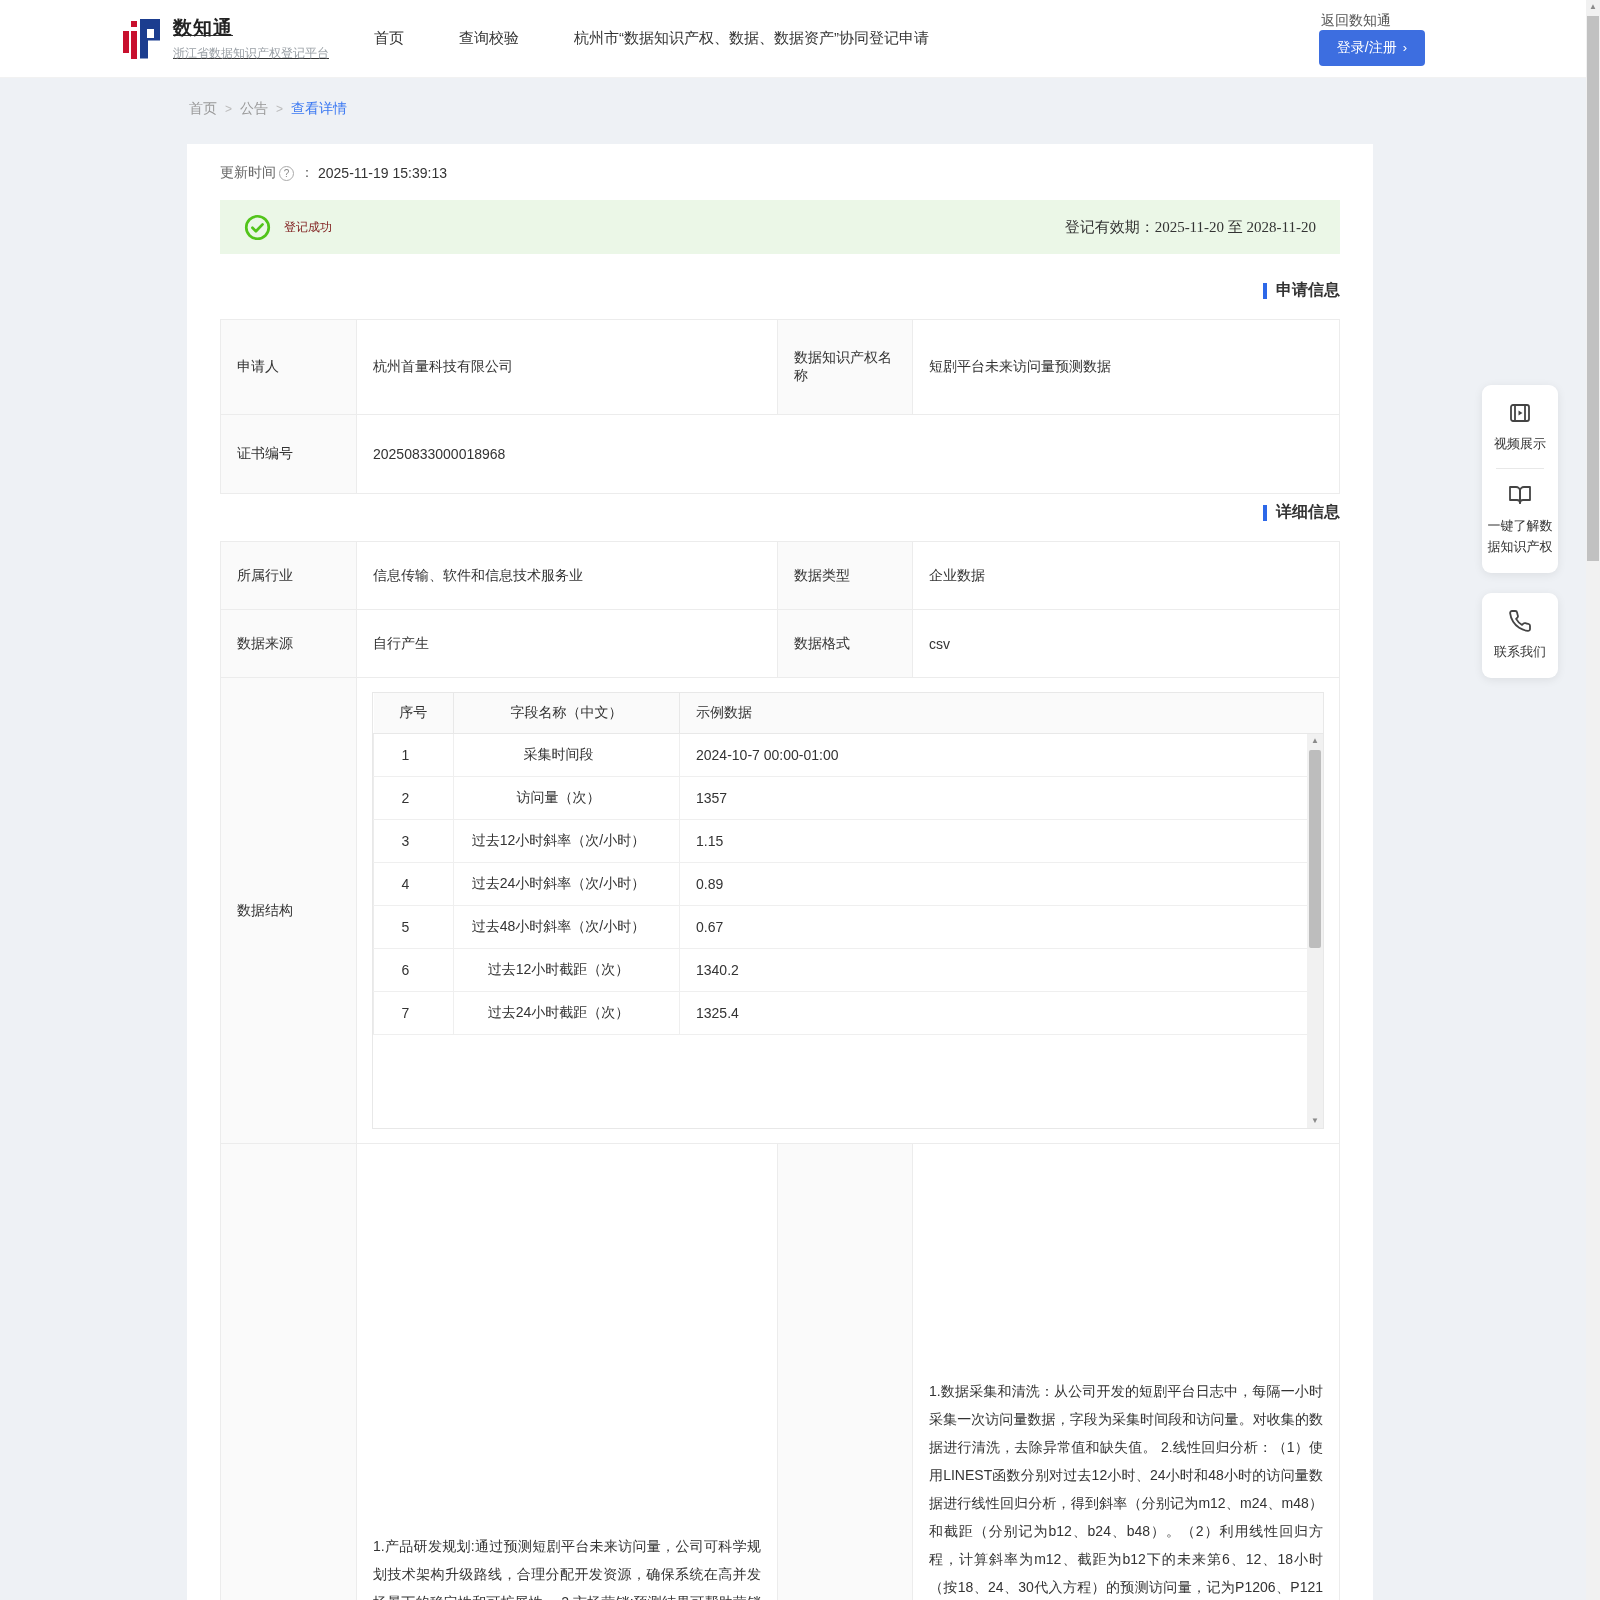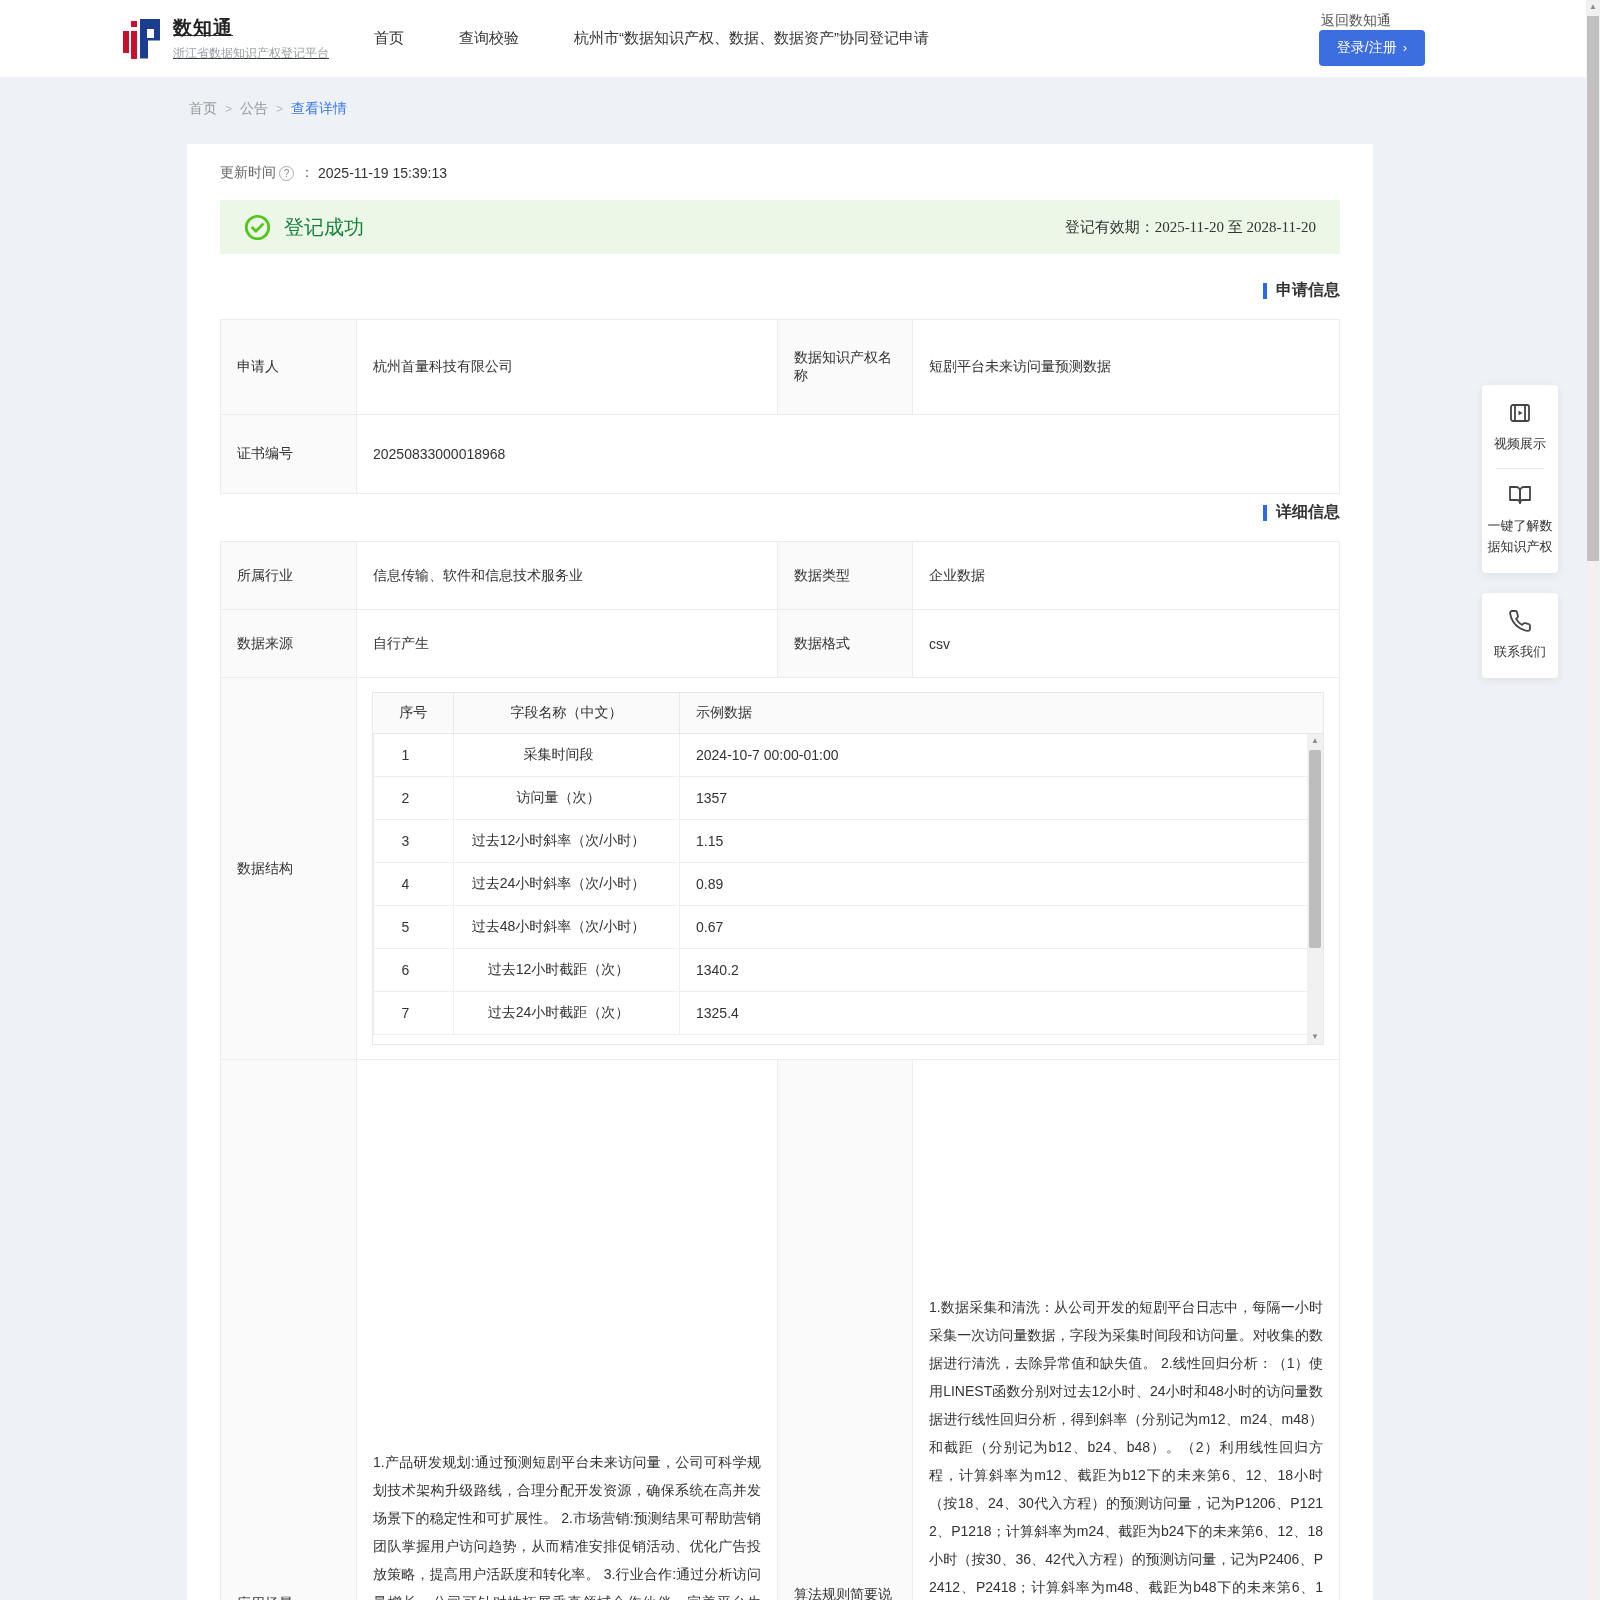--- a/index.html
+++ b/index.html
@@ -34,60 +34,60 @@
   .breadcrumb .crumb.active { color:#3a78f2; }
 
   
   .card { position:absolute; top:144px; left:187px; width:1186px; min-height:1456px; background:#fff; padding:16px 33px 0 33px; }
 
   .update-row { font-size:14px; color:#666; display:flex; align-items:center; margin-top:4px; }
   .update-row .q { display:inline-flex; align-items:center; justify-content:center; width:15px; height:15px; border:1px solid #aaa; border-radius:50%; font-size:10px; color:#888; margin:0 6px 0 3px; }
   .update-row .val { color:#333; margin-left:4px; }
 
   .banner { margin-top:18px; height:54px; background:#ebf7e7; display:flex; align-items:center; padding:0 24px; }
-  .banner .status { font-size:20px; color:#15803d; margin-left:13px; }
+  .banner .status { font-size:12px; color:#7f1d1d; margin-left:13px; }
   .banner .valid { margin-left:auto; font-family:Liberation Serif, serif; font-size:15px; color:#333; }
 
   .sec-title { display:flex; align-items:center; margin-top:26px;justify-content:flex-end; }
   .sec-title .bar { width:4px; height:16px; background:#2d68e8; }
   .sec-title .txt { font-size:16px; font-weight:bold; color:#333; margin-left:9px; }
   .sec-title.second { margin-top:8px; }
 
   table.info { width:100%; border-collapse:collapse; margin-top:18px; table-layout:fixed; }
   table.info td { border:1px solid #ececec; font-size:14px; color:#333; padding:12px 16px; vertical-align:middle; background:#fff; word-break:break-all; }
   table.info td.lbl { background:#fafafa; }
   .app-r1 td { height:79px; }
   .app-r2 td { height:95px; }
   .app-r3 td { height:79px; }
   .det-r1 td, .det-r2 td { height:68px; }
   .scale-row td { height:72px; }
 
   
   .struct-cell { padding:14px 15px !important; vertical-align:top !important; }
-  .struct-wrap { position:relative; border:1px solid #e8e8e8; height:353px; overflow:hidden; }
+  .struct-wrap { position:relative; border:1px solid #e8e8e8; height:437px; overflow:hidden; }
   table.struct { width:100%; border-collapse:collapse; table-layout:fixed; }
   table.struct th { background:#fafafa; font-weight:normal; font-size:14px; color:#333; height:40px; border-bottom:1px solid #e8e8e8; text-align:left; padding-left:16px; }
   table.struct th.c, table.struct td.c { text-align:center; padding-left:0; }
   table.struct td { font-size:14px; color:#333; height:43px; border-bottom:1px solid #efefef; padding-left:16px; }
   table.struct td.c { border-right:1px solid #efefef; }
   table.struct th.c { border-right:1px solid #e8e8e8; }
   .struct-scrollbar { position:absolute; right:0; top:41px; bottom:0; width:16px; background:#f1f1f1; }
   .struct-scrollbar .up, .struct-scrollbar .down { position:absolute; left:0; width:16px; height:14px; font-size:8px; color:#8a8a8a; text-align:center; line-height:14px; }
   .struct-scrollbar .up { top:0; }
   .struct-scrollbar .down { bottom:0; }
   .struct-scrollbar .thumb { position:absolute; left:2px; top:16px; width:12px; height:198px; background:#bdbdbd; border-radius:2px; }
 
   
   .tall-row td { vertical-align:top; height:900px; }
   .tall-row td.lbl { padding-top:200px; }
   td.scenario { padding-top:112px !important; font-size:15px; line-height:28px; text-align:justify; }
   td.algorithm { padding-top:26px !important; font-size:15px; line-height:28px; text-align:justify; }
 
   
-  .float-card { position:absolute; left:1482px; width:76px; background:#fff; box-shadow:0 2px 10px rgba(0,0,0,0.08); border-radius:4px; padding:16px 4px; text-align:center; z-index:6; }
+  .float-card { position:absolute; left:1482px; width:76px; background:#fff; box-shadow:0 2px 10px rgba(0,0,0,0.08); border-radius:9px; padding:16px 4px; text-align:center; z-index:6; }
   .float-card.one { top:385px; }
   .float-card.two { top:593px; }
   .float-item { cursor:pointer; }
   .float-item svg { display:block; margin:0 auto 8px auto; }
   .float-item .flabel { font-size:13px; color:#333; line-height:21px; }
   .float-div { height:1px; background:#e8e8e8; margin:14px 10px; }
 
   
   .page-scrollbar { position:absolute; right:0; top:0; width:14px; height:1600px; background:#f1f1f1; z-index:10; }
   .page-scrollbar .up { position:absolute; top:2px; left:0; width:14px; font-size:8px; color:#8a8a8a; text-align:center; }

